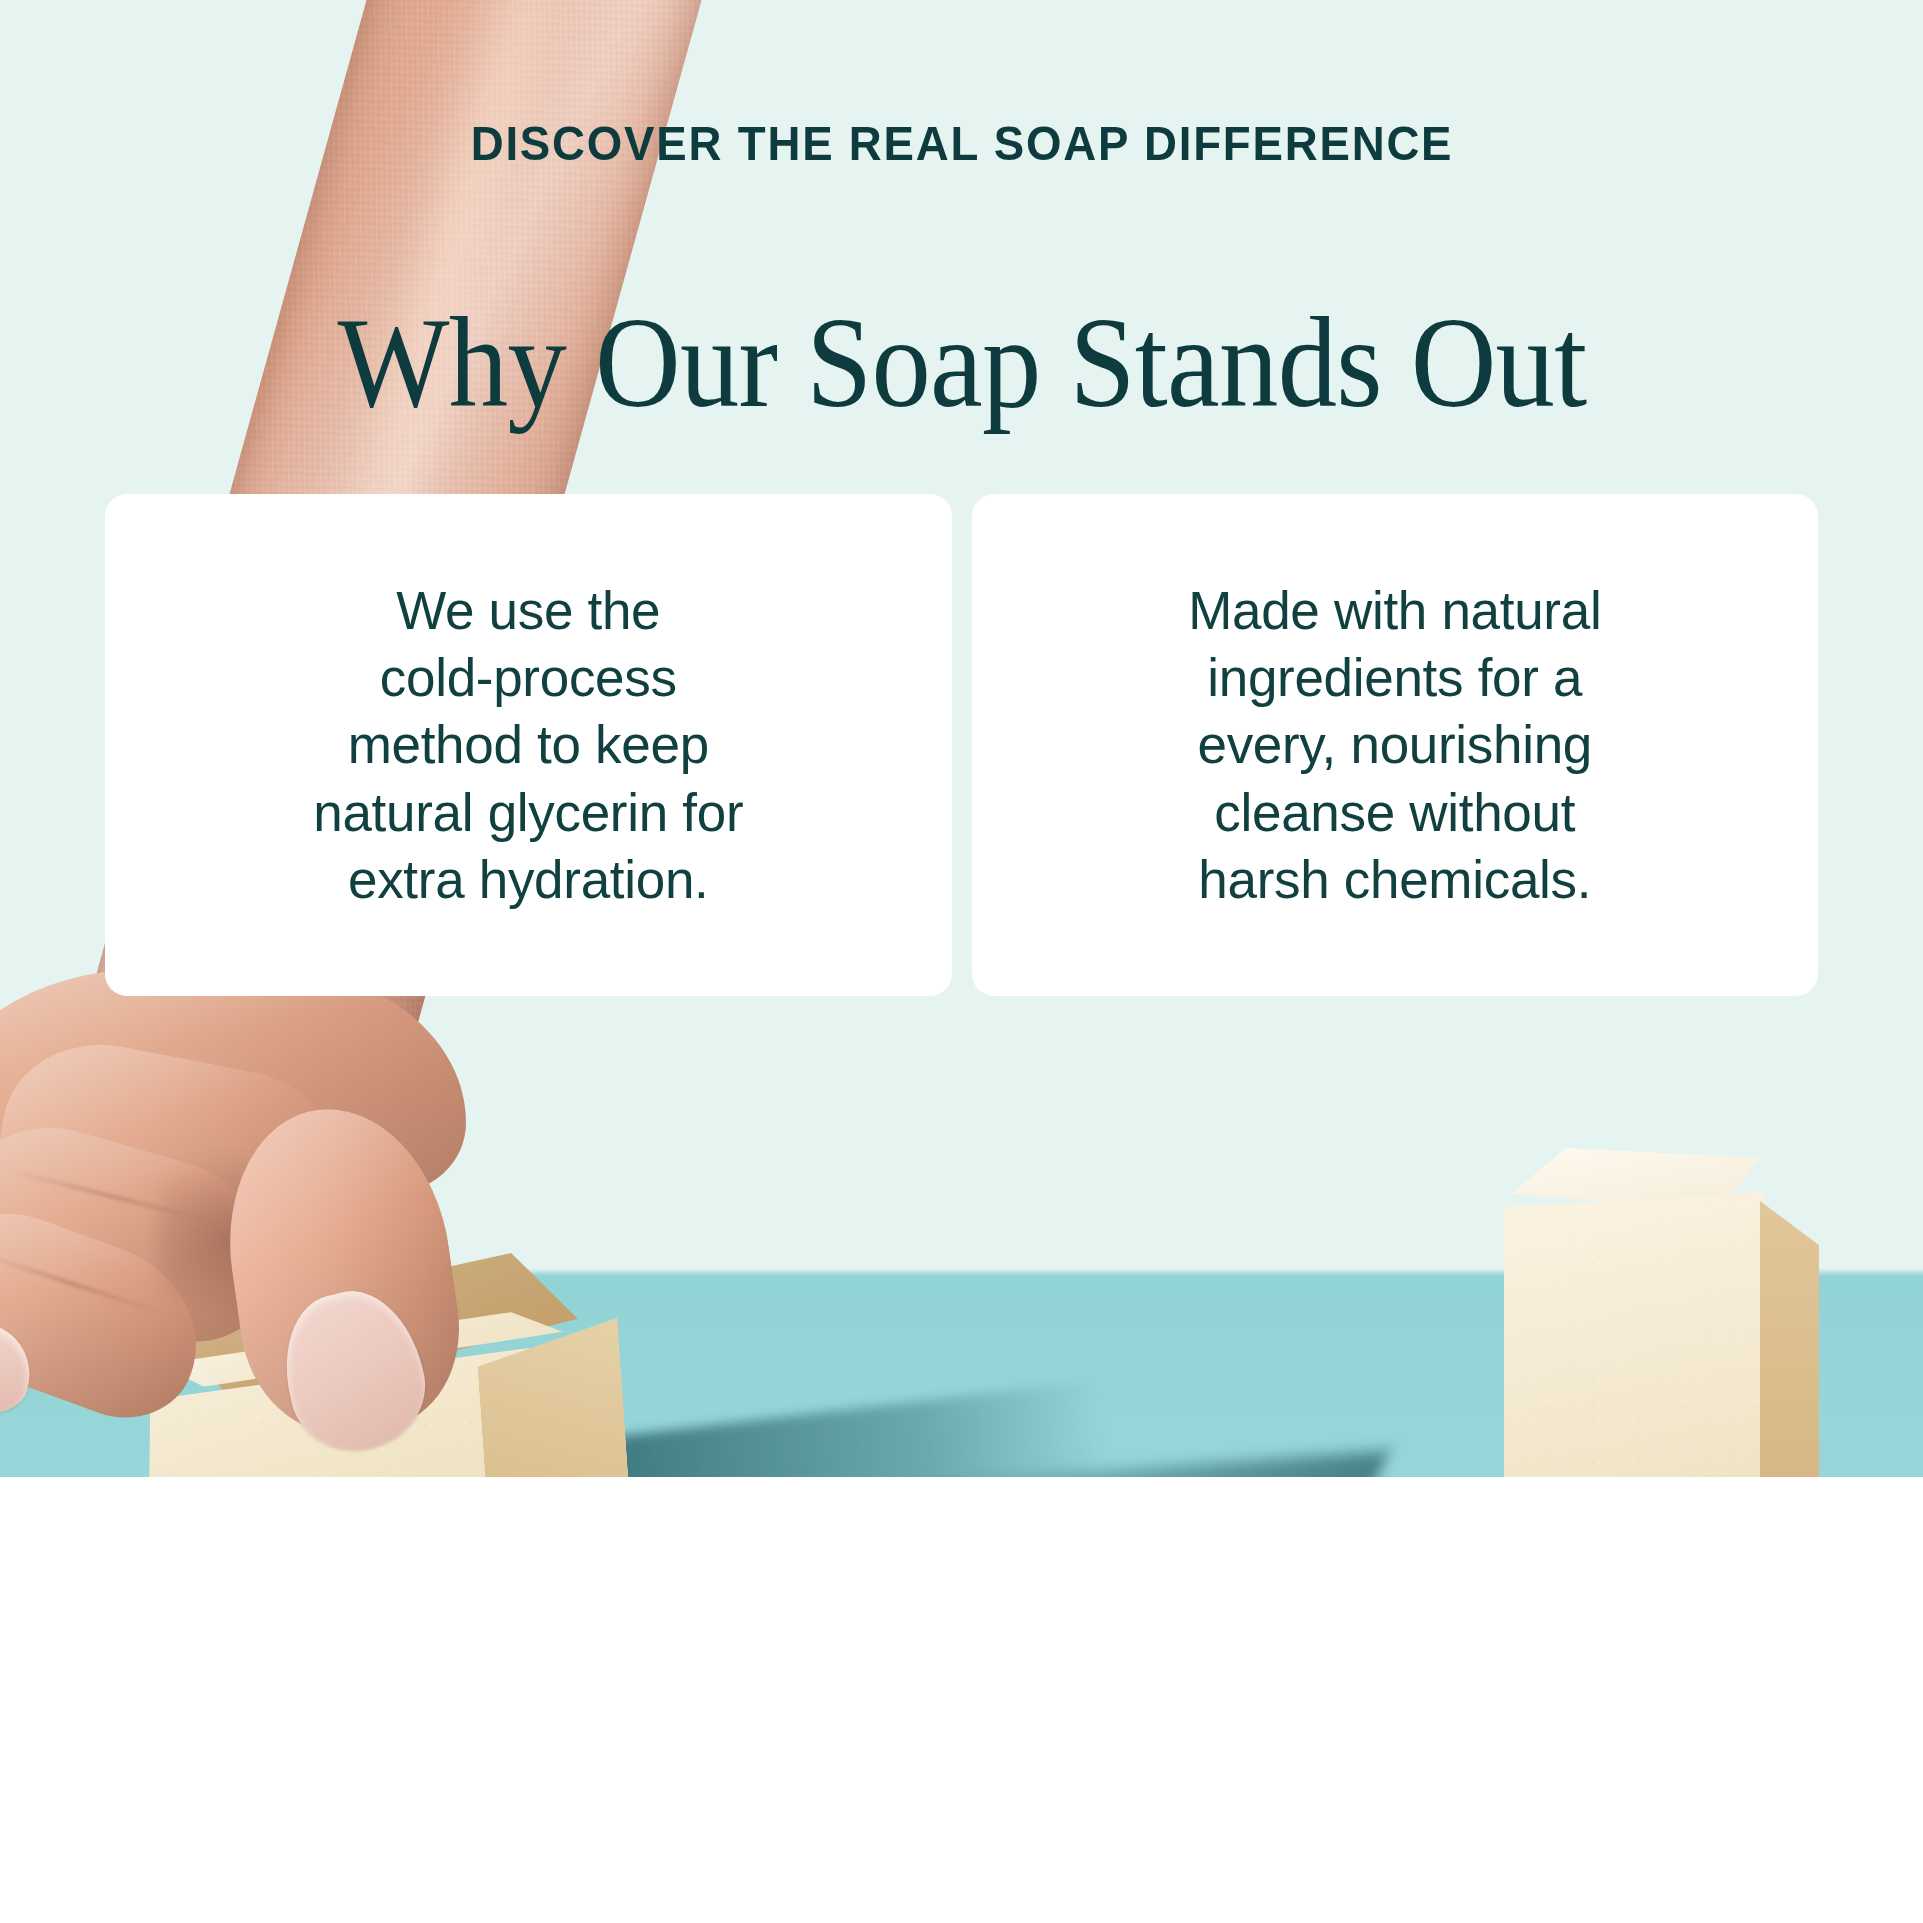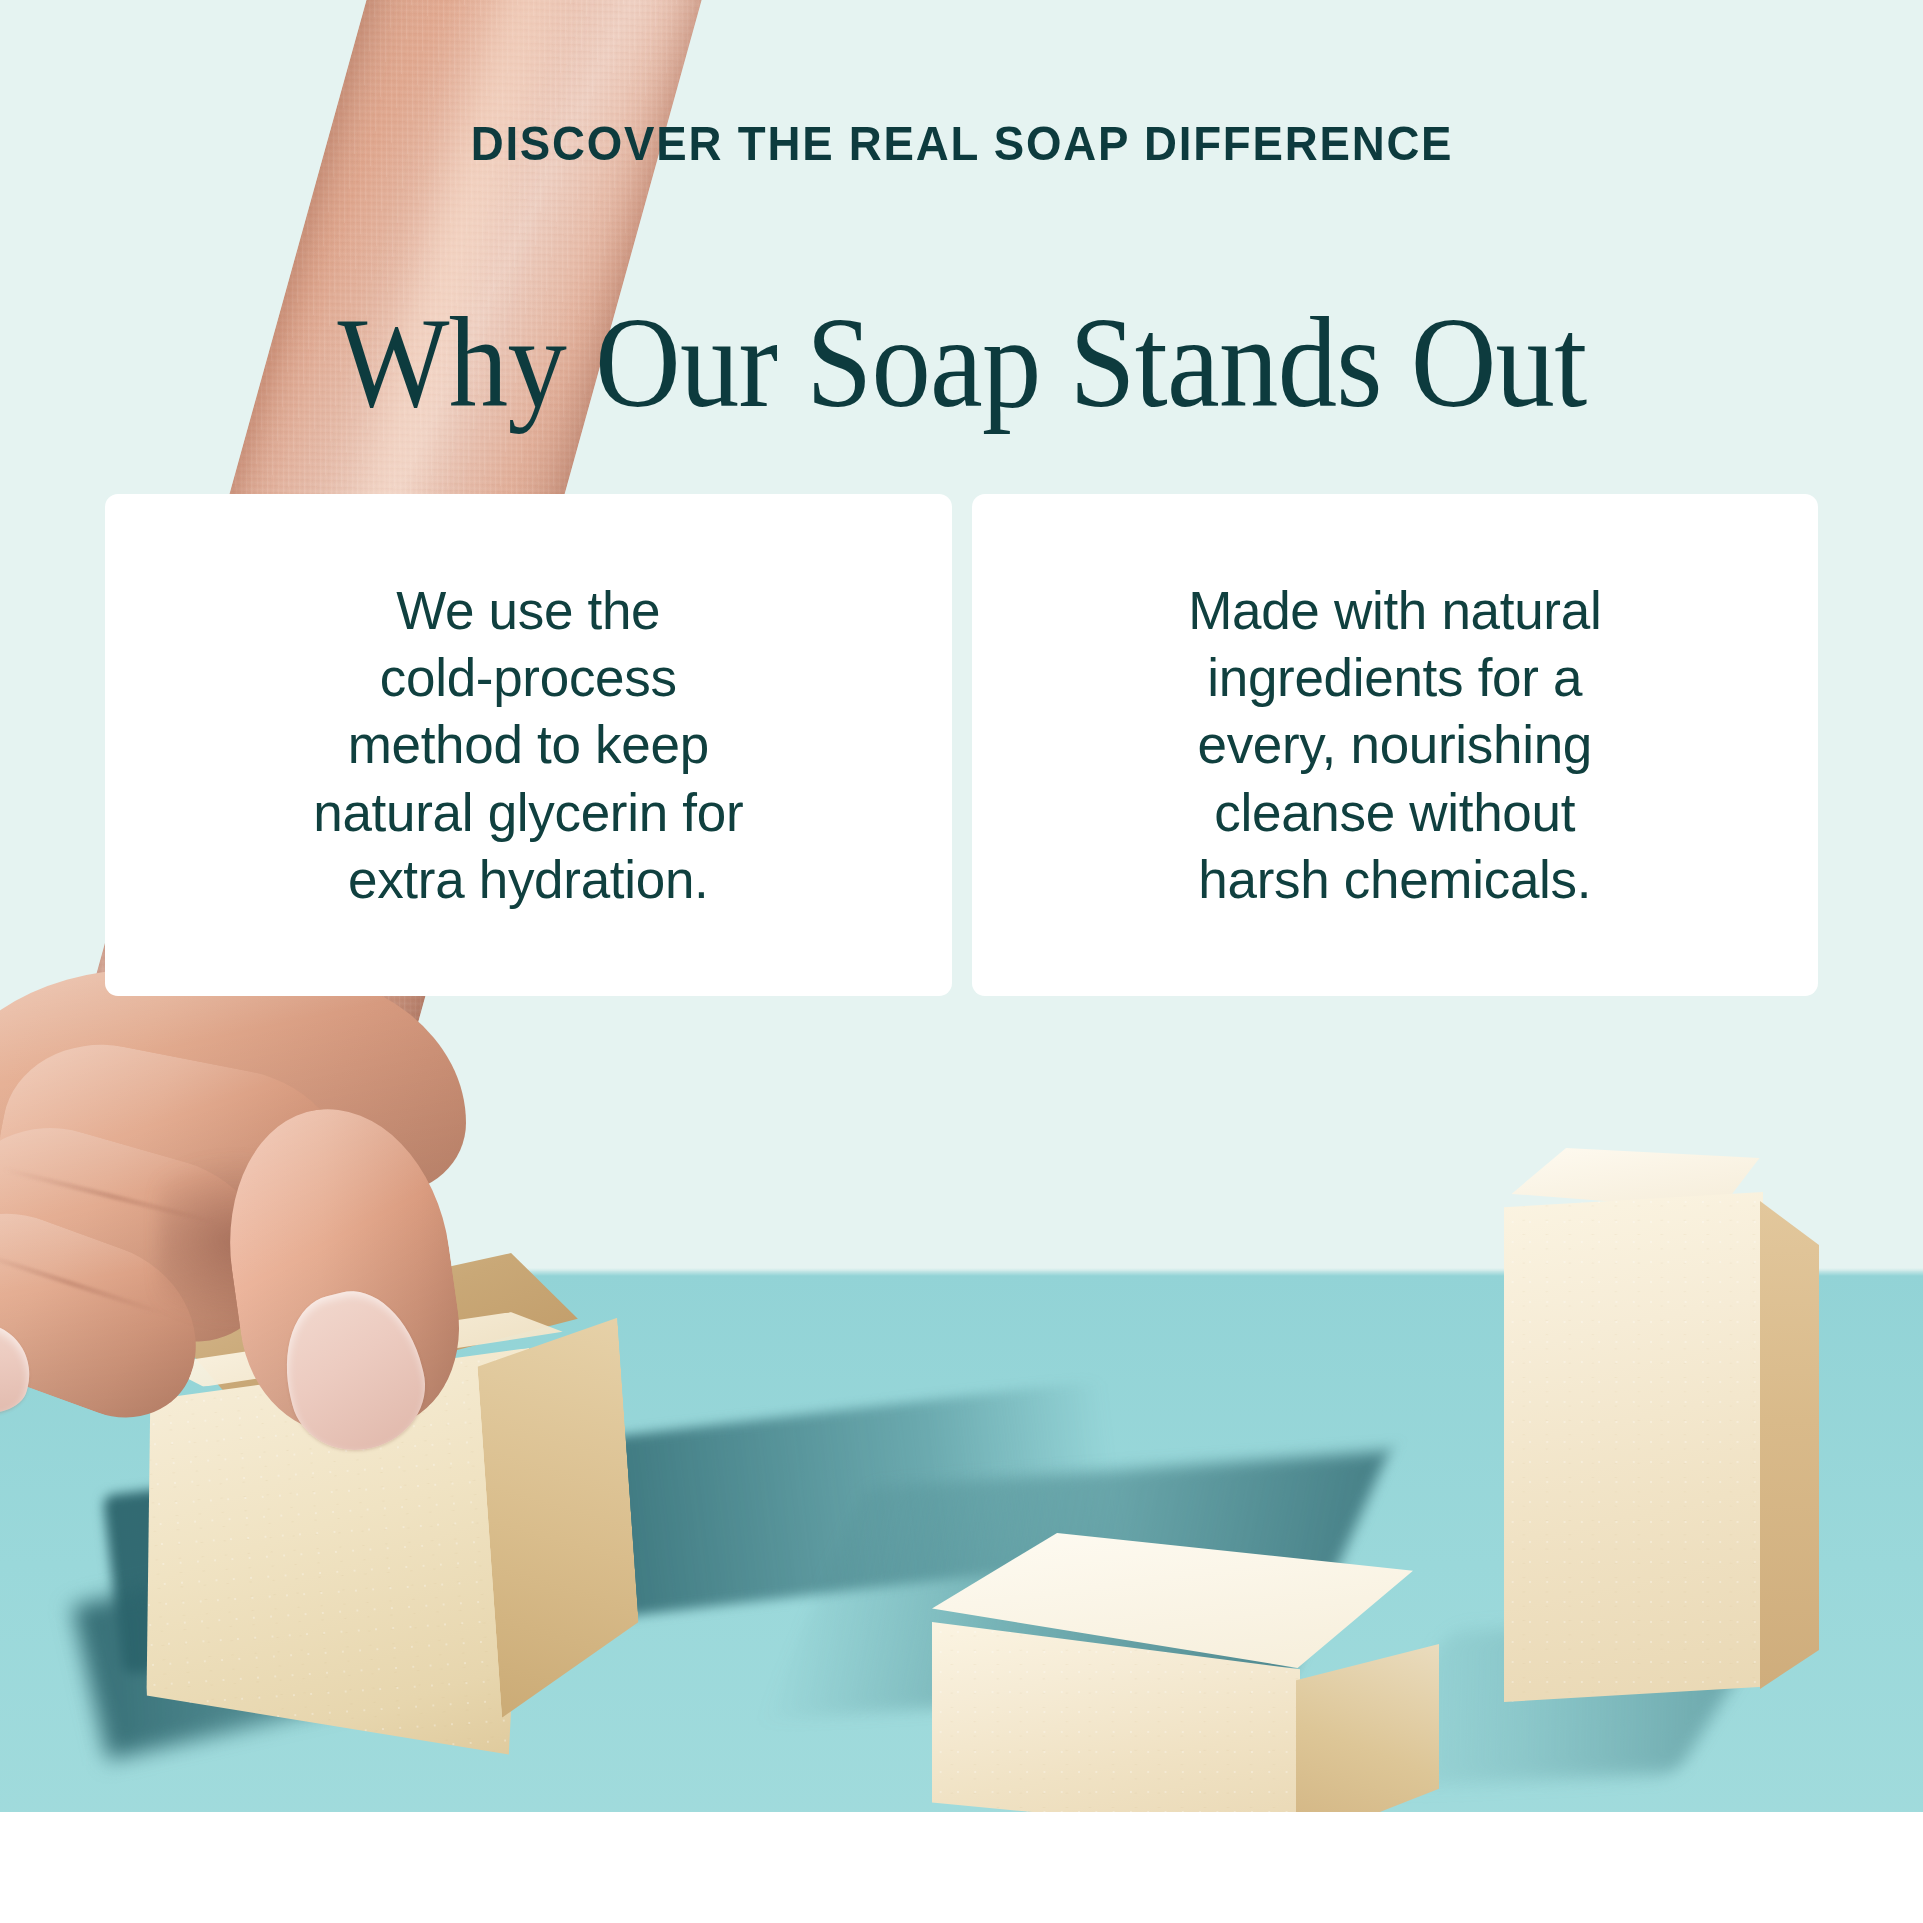--- a/index.html
+++ b/index.html
@@ -1,20 +1,20 @@
 <!DOCTYPE html>
 <html style="font-size:12px"><head>
 <meta charset="utf-8">
 <style>
   html,body{margin:0;padding:0;background:#ffffff;}
   *{box-sizing:border-box;}
 
   #stage{
     position:relative;
-    width:1924px;height:1812px;
+    width:1924px;height:1477px;
     overflow:hidden;
     font-family:"Liberation Sans", sans-serif;
   }
 
   
   .bg-upper{position:absolute;left:0;top:0;width:1924px;height:1271px;background:#e5f3f1;}
   .bg-lower{position:absolute;left:0;top:1271px;width:1924px;height:652px;
             background:linear-gradient(180deg,#92d3d6 0%,#9ad8da 45%,#a3dcdd 100%);}
   .bg-seam{position:absolute;left:0;top:1268px;width:1924px;height:7.5px;
            background:linear-gradient(180deg,rgba(229,243,241,1) 0%,rgba(146,211,214,.85) 100%);}
@@ -81,21 +81,21 @@
     z-index:6;
     transform:scaleX(0.92);
   }
 
   
   .cards{position:absolute;left:105px;top:494px;width:1713px;height:502px;
          display:flex;gap:20px;z-index:8;}
   .card{
     flex:1 1 0;
     background:#ffffff;
-    border-radius:13px;
+    border-radius:22px;
     display:flex;align-items:center;justify-content:center;
     padding:30px 40px;
   }
   .card-text{
     text-align:center;
     font-family:"Liberation Sans", sans-serif;
     font-weight:400;
     font-size:53px;
     line-height:1.27;
     color:#10403f;

